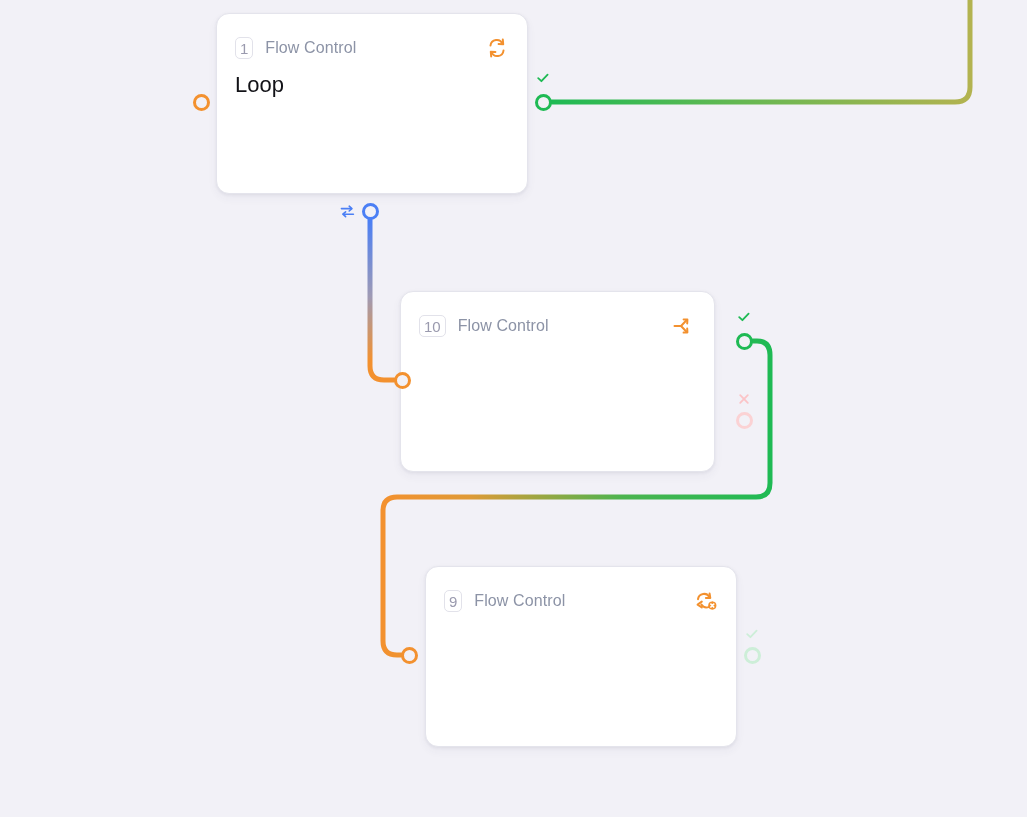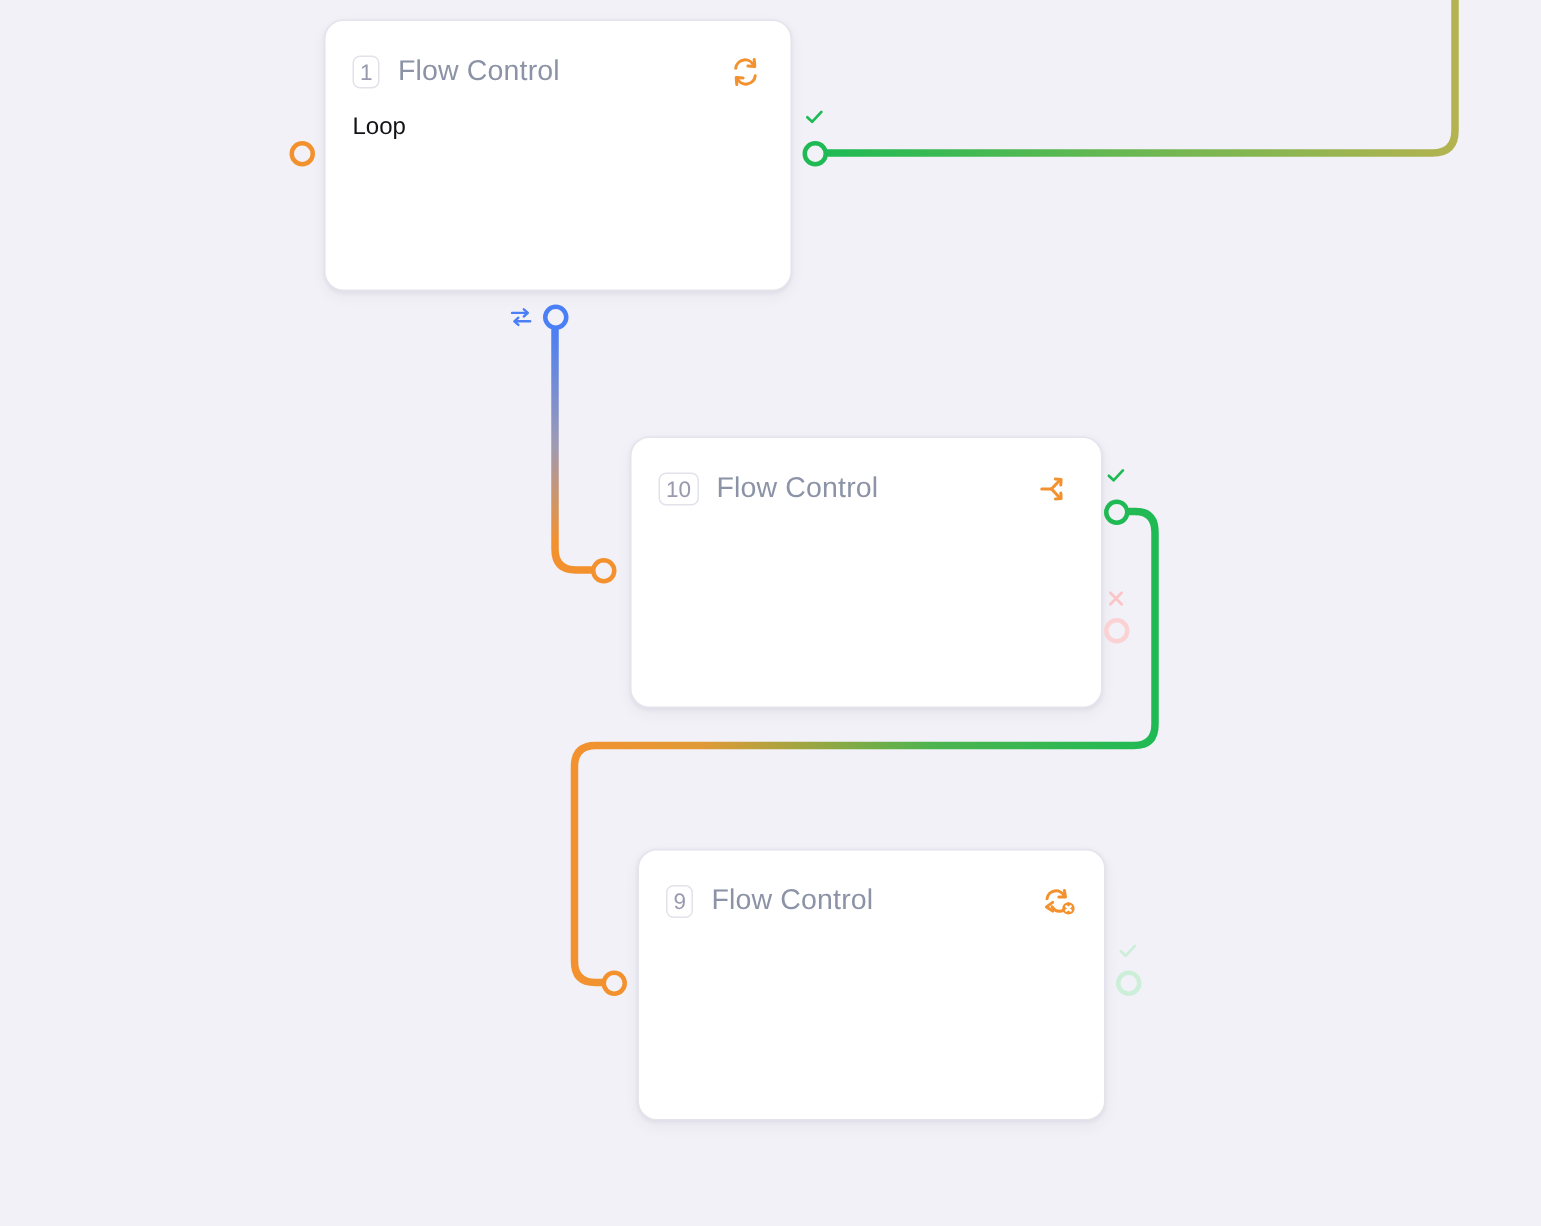--- a/index.html
+++ b/index.html
@@ -54,37 +54,37 @@
     background: #ffffff;
     color: #9a9aae;
     font-size: 15px;
     line-height: 21px;
     text-align: center;
     box-sizing: border-box;
   }
   .node-kind {
     margin-left: 12px;
     color: #8c93a6;
-    font-size: 19px;
+    font-size: 16px;
     letter-spacing: .1px;
     white-space: nowrap;
   }
   .node-type-icon {
     position: absolute;
     right: 0;
     top: 50%;
     transform: translateY(-50%);
     width: 24px;
     height: 24px;
     display: block;
   }
   .node-title {
     margin: 11px 18px 0 18px;
     color: #121217;
-    font-size: 16px;
+    font-size: 22px;
     line-height: 26px;
     white-space: nowrap;
   }
 
   
   .port {
     position: absolute;
     width: 17px;
     height: 17px;
     border-radius: 50%;
@@ -162,21 +162,21 @@
           <path d="M5.5 9.5 A6.2 6.2 0 0 1 17.5 8"></path>
           <polyline points="17.8,3.6 18.2,8.3 13.6,8.0"></polyline>
           <path d="M18.5 14.5 A6.2 6.2 0 0 1 6.5 16"></path>
           <polyline points="6.2,20.4 5.8,15.7 10.4,16.0"></polyline>
         </svg>
       </span>
     </div>
     <div class="node-title">Loop</div>
   </div>
 
-  <div class="node" style="left:420px; top:291px; width:315px; height:181px;">
+  <div class="node" style="left:400px; top:291px; width:315px; height:181px;">
     <div class="node-header">
       <div class="node-badge">10</div>
       <div class="node-kind">Flow Control</div>
       <span class="node-type-icon">
         <svg viewBox="0 0 24 24" width="24" height="24" fill="none" stroke="#f3912f" stroke-width="2" stroke-linecap="round" stroke-linejoin="round">
           <line x1="2.5" y1="12" x2="9" y2="12"></line>
           <path d="M9 12 L14.5 6.2"></path>
           <path d="M9 12 L14.5 17.8"></path>
           <polyline points="11.6,5.4 15.4,5.6 15.2,9.4"></polyline>
           <polyline points="15.2,14.6 15.4,18.4 11.6,18.6"></polyline>

